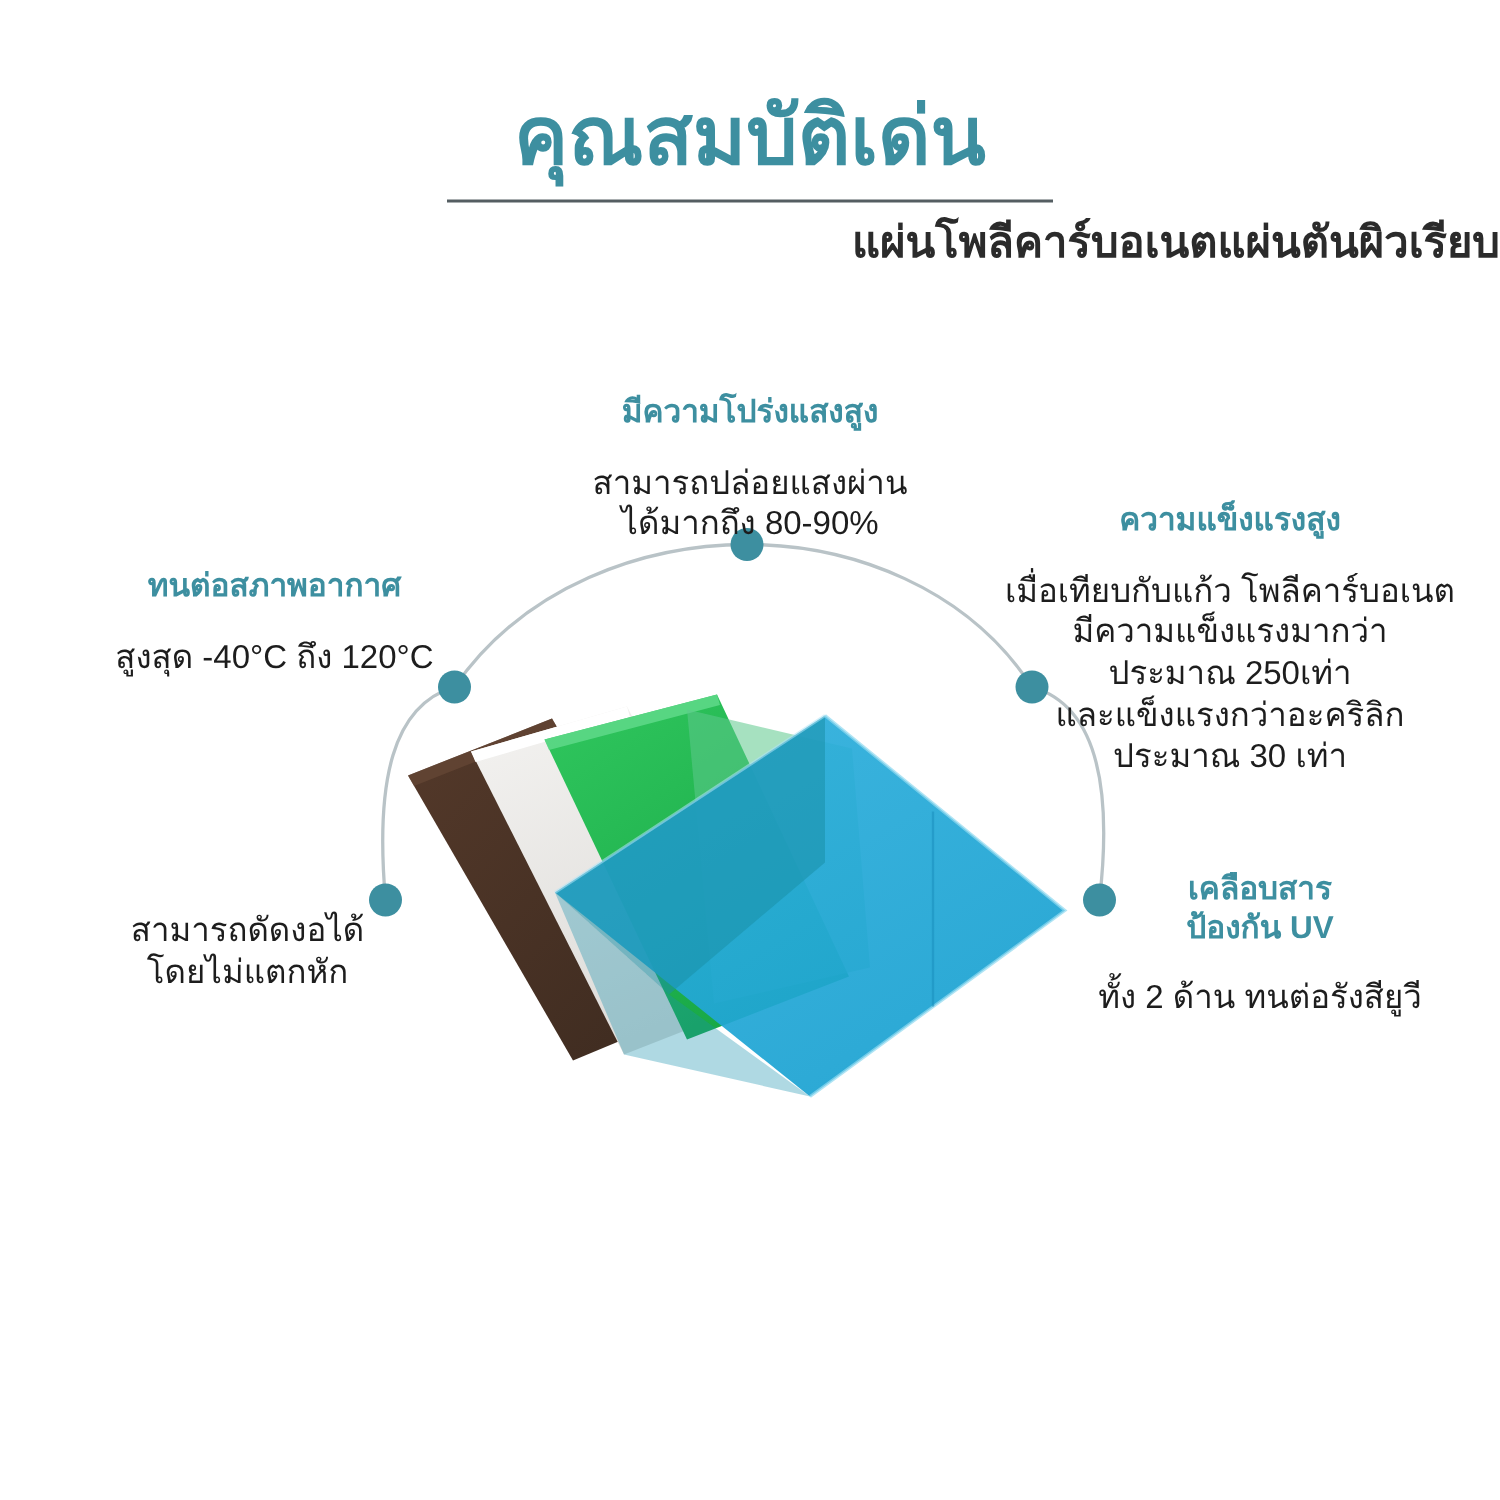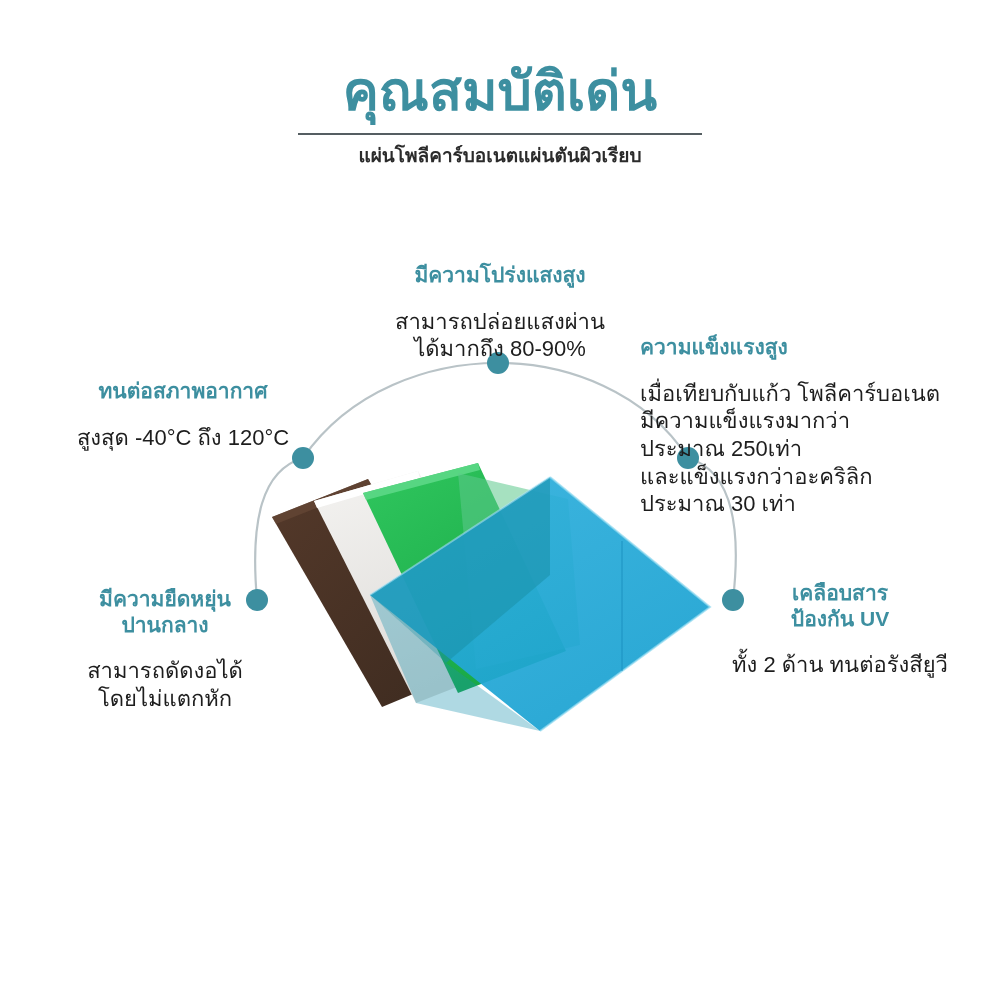--- a/index.html
+++ b/index.html
@@ -34,24 +34,25 @@
     letter-spacing: 0px;
   }
   .divider {
     width: 404px;
     height: 2px;
     background: #555e62;
     margin: 12px auto 0 auto;
   }
   .subtitle {
     margin-top: 9px;
-    font-size: 19px;
+    font-size: 29px;
     font-weight: bold;
     color: #2b2b2b;
     line-height: 1.25;
+    text-align: right;
   }
 
   
   .arc-layer {
     position: absolute;
     left: 0;
     top: 0;
     width: 1000px;
     height: 1000px;
     pointer-events: none;
@@ -81,21 +82,21 @@
   .f-transparency {
     left: 320px;
     top: 262px;
     width: 360px;
     text-align: center;
   }
   .f-strength {
     left: 640px;
     top: 334px;
     width: 360px;
-    text-align: left;
+    text-align: center;
   }
   .f-weather {
     left: 28px;
     top: 378px;
     width: 310px;
     text-align: center;
   }
   .f-flex {
     left: 20px;
     top: 586px;
@@ -215,22 +216,20 @@
   </div>
 
   <div class="feature f-weather">
     <div class="f-title">ทนต่อสภาพอากาศ</div>
     <div class="f-body">
       <div>สูงสุด  -40°C ถึง 120°C</div>
     </div>
   </div>
 
   <div class="feature f-flex">
-    <div class="f-title">มีความยืดหยุ่น
-ปานกลาง</div>
     <div class="f-body">
       <div>สามารถดัดงอได้</div>
       <div>โดยไม่แตกหัก</div>
     </div>
   </div>
 
   <div class="feature f-uv">
     <div class="f-title">เคลือบสาร
 ป้องกัน UV</div>
     <div class="f-body">

